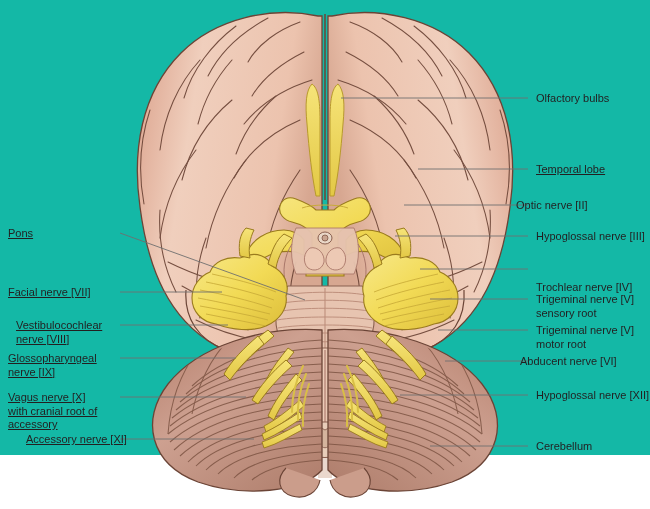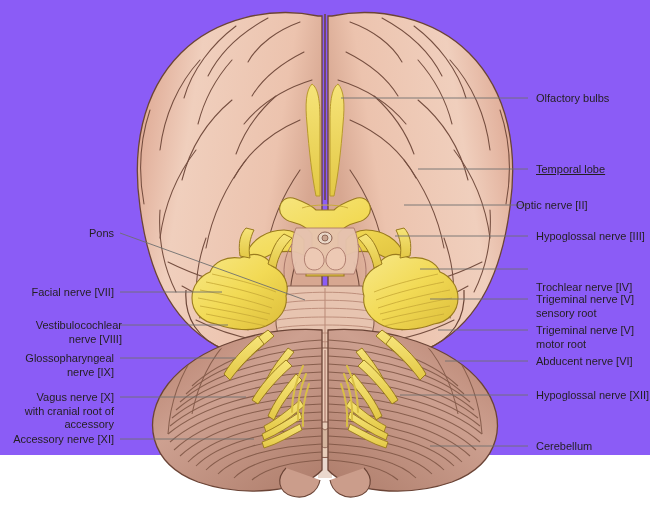--- a/index.html
+++ b/index.html
@@ -1,22 +1,22 @@
 <!DOCTYPE html>
 <html><head>
 <meta charset="utf-8">
 <style>
   html,body{margin:0;padding:0;background:#fff;}
   body{width:650px;height:509px;overflow:hidden;
        font-family:"Liberation Sans","DejaVu Sans",sans-serif;}
-  #stage{position:relative;width:650px;height:455px;background:#8b5cf6;}
+  #stage{position:relative;width:650px;height:455px;background:#14b8a6;}
   svg.art{position:absolute;left:0;top:0;width:650px;height:509px;}
   .lbl{position:absolute;font-size:11px;line-height:13.5px;color:#231f20;white-space:pre;}
   .lbl.r{text-align:left;}
-  .lbl.l{text-align:right;}
+  .lbl.l{text-align:left;text-decoration:underline;}
 </style>
 </head>
 <body>
 
 <div id="stage">
 
   <svg class="art" viewBox="0 0 650 509">
     <defs>
       <linearGradient id="gCtxL" x1="0" y1="0" x2="1" y2="0.3">
         <stop offset="0" stop-color="#d99e88"></stop>
@@ -324,28 +324,28 @@
   <div id="labelLayer">
       <div class="lbl r" style="left: 536px; top: 92px;">Olfactory bulbs</div>
       <div class="lbl r" style="left: 536px; top: 163px; text-decoration: underline;">Temporal lobe</div>
       <div class="lbl r" style="left: 516px; top: 199px;">Optic nerve [II]</div>
       <div class="lbl r" style="left: 536px; top: 230px;">Hypoglossal nerve [III]</div>
       <div class="lbl r" style="left: 536px; top: 263px; margin-top: 18px;">Trochlear nerve [IV]</div>
       <div class="lbl r" style="left: 536px; top: 293px;">Trigeminal nerve [V]
 sensory root</div>
       <div class="lbl r" style="left: 536px; top: 324px;">Trigeminal nerve [V]
 motor root</div>
-      <div class="lbl r" style="left: 536px; top: 355px;">Abducent nerve [VI]</div>
+      <div class="lbl r" style="left: 520px; top: 355px;">Abducent nerve [VI]</div>
       <div class="lbl r" style="left: 536px; top: 389px;">Hypoglossal nerve [XII]</div>
       <div class="lbl r" style="left: 536px; top: 440px;">Cerebellum</div>
       <div class="lbl l" style="left: 8px; top: 227px; width: 106px;">Pons</div>
       <div class="lbl l" style="left: 8px; top: 286px; width: 106px;">Facial nerve [VII]</div>
       <div class="lbl l" style="left: 16px; top: 319px; width: 106px;">Vestibulocochlear
 nerve [VIII]</div>
       <div class="lbl l" style="left: 8px; top: 352px; width: 106px;">Glossopharyngeal
 nerve [IX]</div>
       <div class="lbl l" style="left: 8px; top: 391px; width: 106px;">Vagus nerve [X]
 with cranial root of
 accessory</div>
-      <div class="lbl l" style="left: 0px; top: 433px; width: 114px;">Accessory nerve [XI]</div>
+      <div class="lbl l" style="left: 0px; top: 433px; width: 114px; padding-left: 26px;">Accessory nerve [XI]</div>
     </div>
 
 </div>
 
 </body></html>

